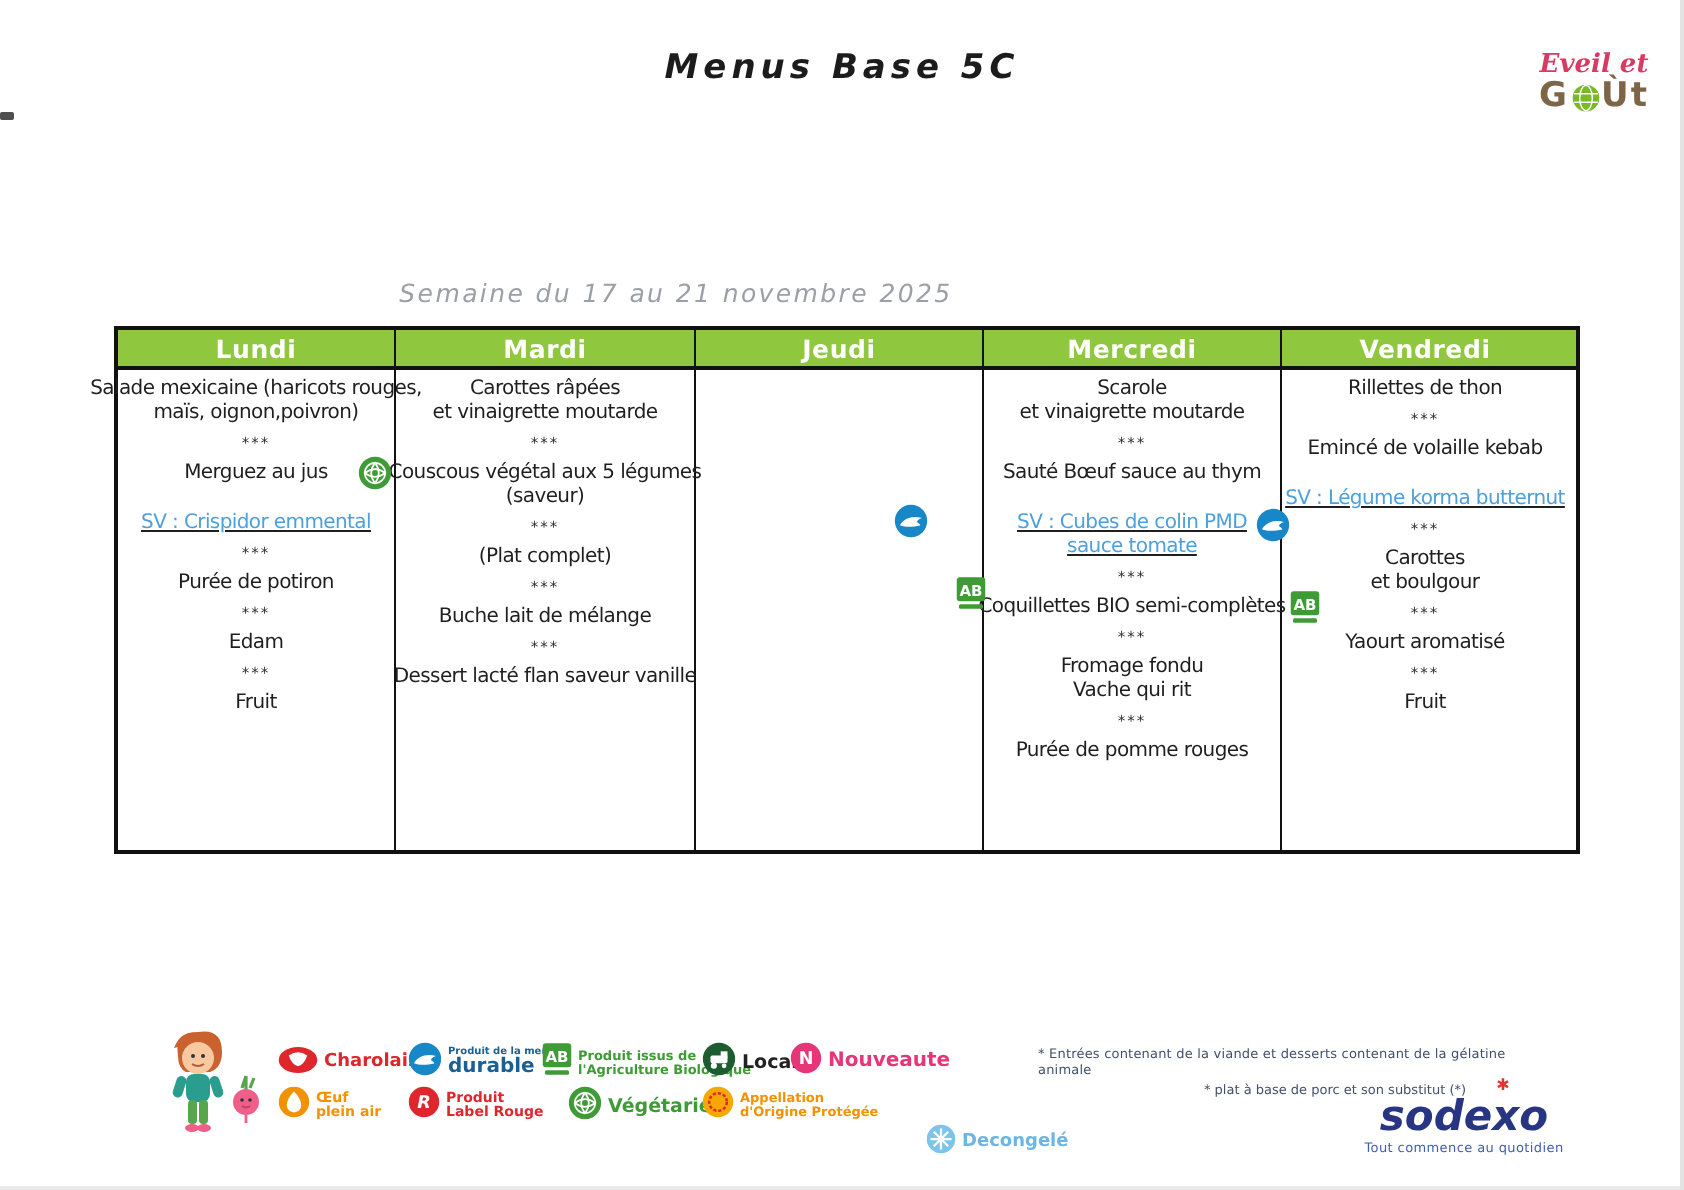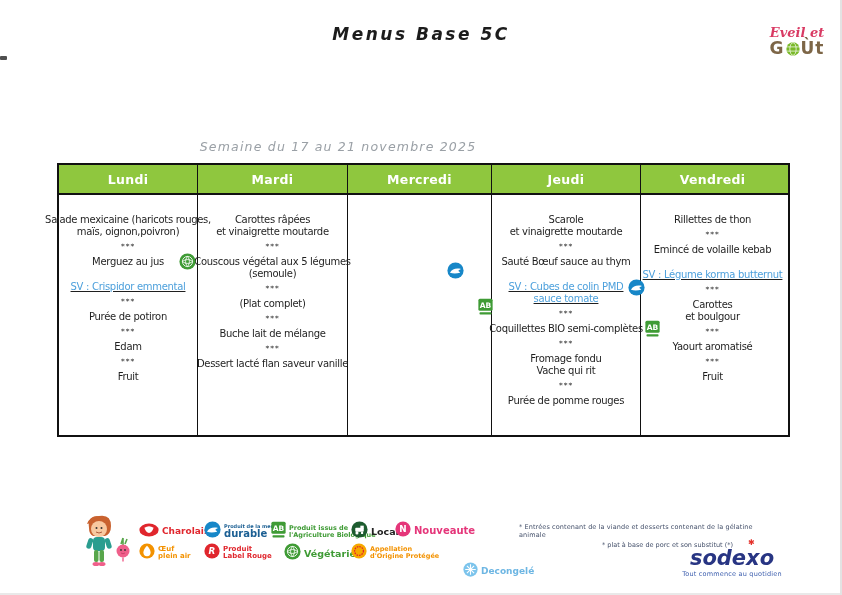--- a/index.html
+++ b/index.html
@@ -16,25 +16,25 @@
                font-family:"DejaVu Serif","Liberation Serif",serif;}
   .brand-line2{font-size:17px;font-weight:800;color:#7d6647;letter-spacing:1px;margin-top:1px;
                display:flex;align-items:center;justify-content:center;gap:1px;}
   .brand-line2 .globe{display:inline-block;line-height:0;}
   .week{position:absolute;left:0;top:139px;width:676px;text-align:center;
         font-size:12.5px;font-style:italic;letter-spacing:1.2px;color:#9aa0a6;}
 
   
   .menu-table{position:absolute;left:57px;top:163px;width:729px;border:2px solid #111;}
   .thead{display:grid;grid-template-columns:139px 150px 144px 149px 143px;background:#8fc73e;border-bottom:2px solid #111;}
-  .th{height:28px;display:flex;align-items:center;justify-content:center;
+  .th{height:18px;display:flex;align-items:center;justify-content:center;
       color:#fff;font-weight:700;font-size:12.5px;letter-spacing:.3px;border-right:1.5px solid #111;}
   .th:last-child{border-right:none;}
   .tbody{display:grid;grid-template-columns:139px 150px 144px 149px 143px;height:240px;}
-  .td{border-right:1.5px solid #111;position:relative;padding-top:15px;
+  .td{border-right:1.5px solid #111;position:relative;
       display:flex;flex-direction:column;align-items:center;}
   .td:last-child{border-right:none;}
   .mi{position:relative;text-align:center;margin:4px 0;max-width:none;}
   .mi-line{font-size:10px;line-height:12px;letter-spacing:-0.3px;white-space:nowrap;color:#1f1f1f;}
   .mi-sv .mi-line{color:#4da0dc;}
   .mi-sv{margin:9px 0 4px;text-decoration:underline;}
   .mi-sep{margin:1px 0;}
   .mi-sep .mi-line{font-size:7.5px;letter-spacing:1px;color:#2a2a2a;line-height:8px;}
   .mi-icon-left{position:absolute;left:-15px;top:-3px;line-height:0;z-index:3;}
   .mi-icon-right{position:absolute;right:-22px;top:-2px;line-height:0;z-index:3;}
@@ -96,22 +96,22 @@
       <span>Ùt</span>
     </div>
   </div>
 
   <div class="week">Semaine du 17 au 21 novembre 2025</div>
 
   <div class="menu-table">
     <div class="thead">
         <div class="th">Lundi</div>
         <div class="th">Mardi</div>
+        <div class="th">Jeudi</div>
         <div class="th">Mercredi</div>
-        <div class="th">Jeudi</div>
         <div class="th">Vendredi</div>
       </div>
     <div class="tbody">
         <div class="td">
           <div class="mi mi-dish">
             <div class="mi-line">Salade mexicaine (haricots rouges,</div>
             <div class="mi-line">maïs, oignon,poivron)</div>
           </div>
           <div class="mi mi-sep">
             <div class="mi-line">***</div>
@@ -152,21 +152,21 @@
           <div class="mi mi-dish">
             <span class="mi-icon-left"><svg width="17" height="17" viewBox="0 0 20 20">
                 <circle cx="10" cy="10" r="9.5" fill="#3f9b35"></circle>
                 <g fill="none" stroke="#fff" stroke-width="1">
                   <circle cx="10" cy="10" r="6"></circle>
                   <path d="M10 4 C13 8 13 12 10 16 C7 12 7 8 10 4Z"></path>
                   <path d="M4 10 C8 7 12 7 16 10 C12 13 8 13 4 10Z"></path>
                 </g>
               </svg></span>
             <div class="mi-line">Couscous végétal aux 5 légumes</div>
-            <div class="mi-line">(semoule)</div>
+            <div class="mi-line">(saveur)</div>
           </div>
           <div class="mi mi-sep">
             <div class="mi-line">***</div>
           </div>
           <div class="mi mi-dish">
             <div class="mi-line">(Plat complet)</div>
           </div>
           <div class="mi mi-sep">
             <div class="mi-line">***</div>
           </div>

